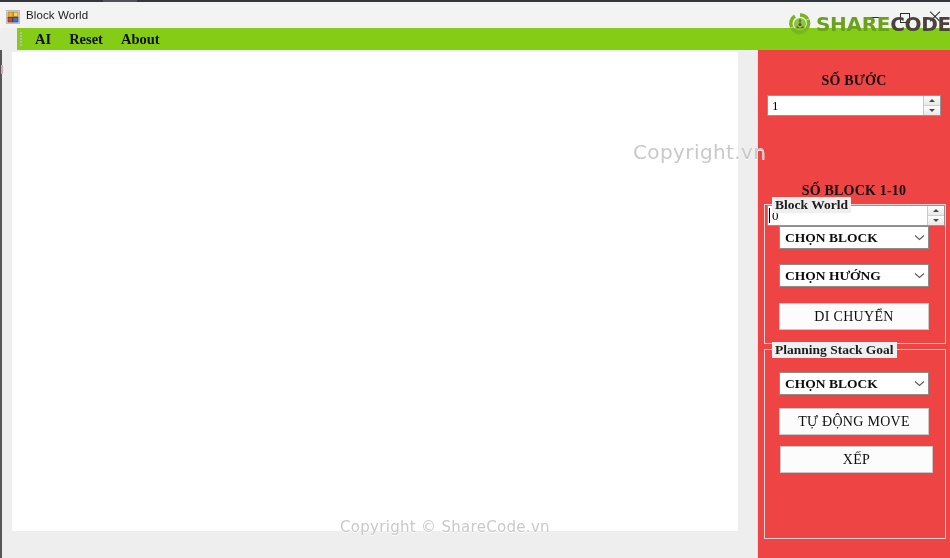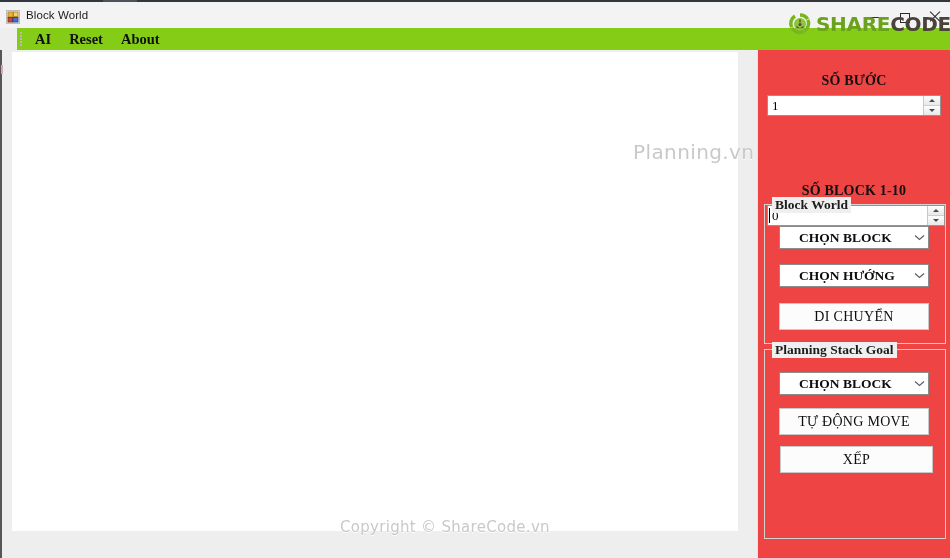--- a/index.html
+++ b/index.html
@@ -200,21 +200,21 @@
     white-space: nowrap;
   }
 
   
   .combo {
     position: absolute; height: 23px;
     background: #ffffff; border: 1px solid #8c8c8c;
     display: flex; align-items: center;
   }
   .combo .ctext {
-    flex: 1; padding-left: 19px;
+    flex: 1; padding-left: 5px;
     font-family: "Liberation Serif", serif;
     font-weight: bold; font-size: 13.5px; color: #0d0d0d;
     white-space: nowrap;
   }
   .combo .chev {
     width: 18px; display: flex; align-items: center; justify-content: center;
   }
   .chev svg { display: block; }
 
   
@@ -381,16 +381,16 @@
             </svg>
         </span>
       </div>
 
       <div class="btn" style="left:15px; top:96px; width:153px;">XẾP</div>
       <div class="btn" style="left:14px; top:58px; width:150px;">TỰ ĐỘNG MOVE</div>
     </div>
 
   </div>
 
-  <div class="wm wm-mid">Planning.vn</div>
+  <div class="wm wm-mid">Copyright.vn</div>
   <div class="wm wm-bot">Copyright © ShareCode.vn</div>
 
 </div>
 
 </body></html>

